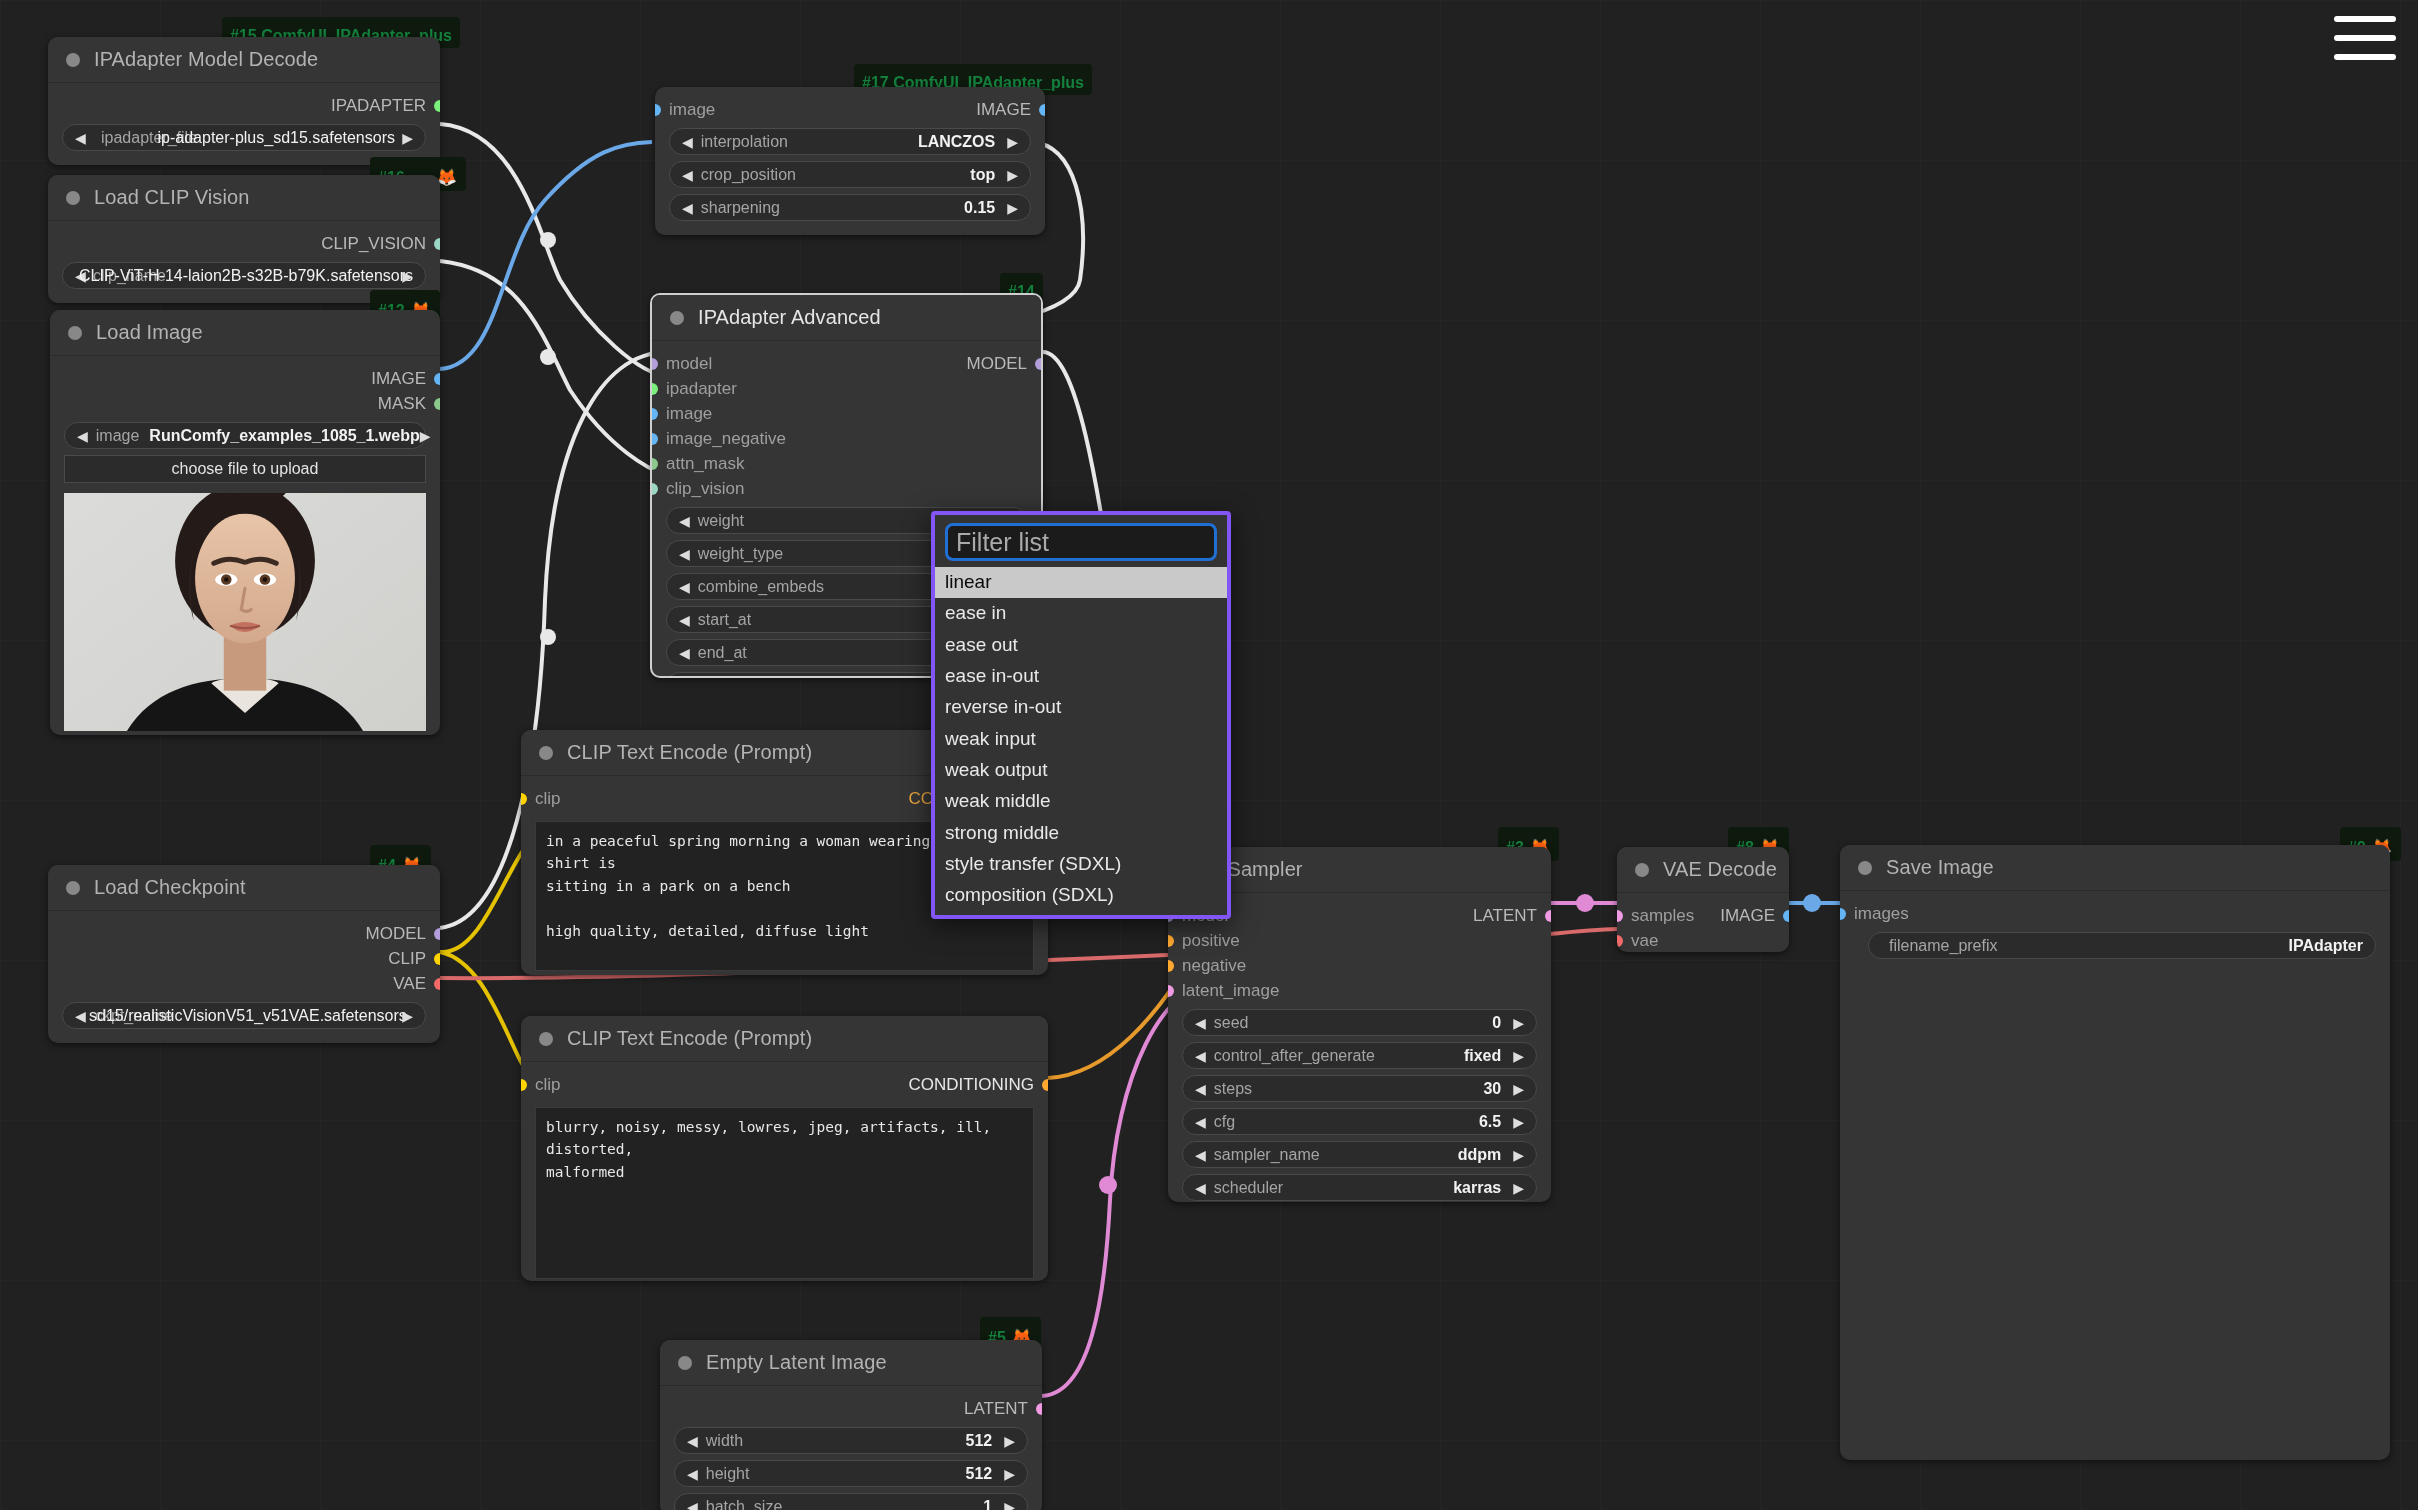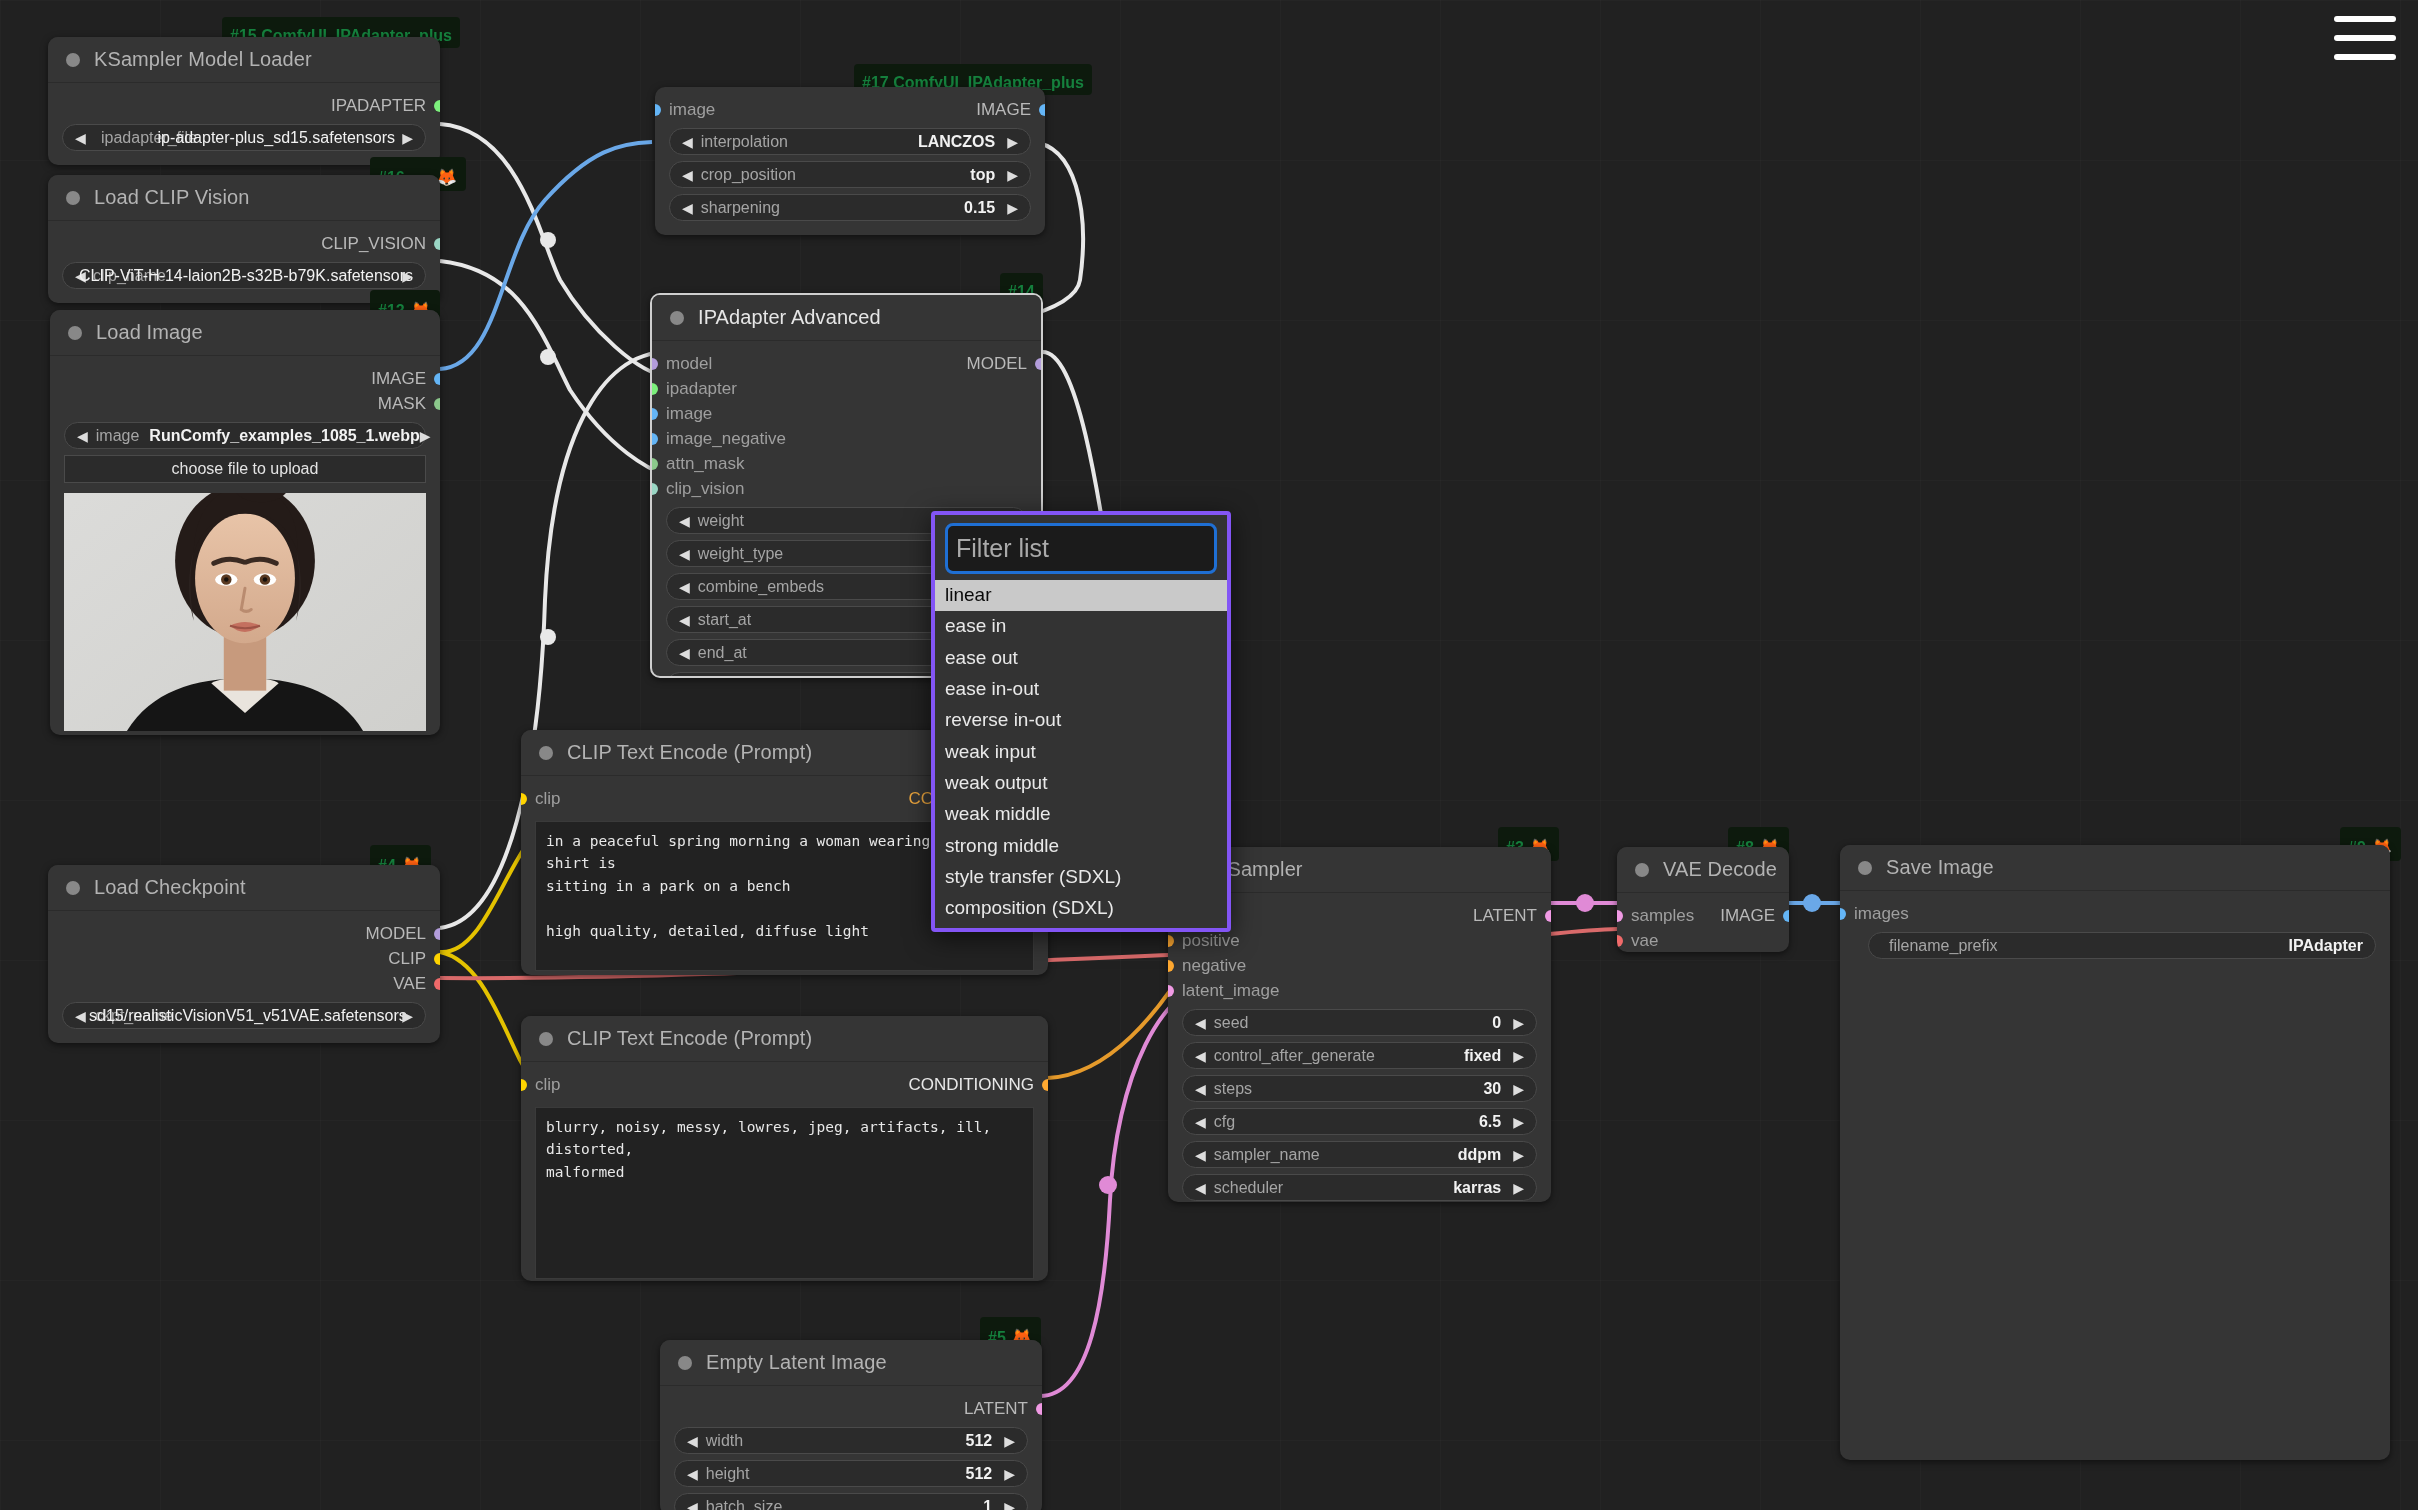--- a/index.html
+++ b/index.html
@@ -104,21 +104,21 @@
   }
   #hamburger i { display:block; height:6px; background:#fff; border-radius:3px; }
 
   
   #dropdown {
     position:absolute; left:931px; top:511px; width:300px;
     background:#333; border:4px solid #8355f5; border-radius:4px;
     z-index:80; box-shadow:0 6px 26px rgba(0,0,0,.6);
   }
   #filter-input {
-    margin:8px 10px 6px 10px; height:51px; width:calc(100% - 20px);
+    margin:8px 10px 6px 10px; height:38px; width:calc(100% - 20px);
     background:#1b1b1b; border:3px solid #1f6fd4; border-radius:8px;
     color:#aaa; font-size:25px; padding:0 8px;
     display:flex; align-items:center;
     font-family:"Liberation Sans", sans-serif;
   }
   .dd-item {
     font-size:19px; color:#e9e9e9; padding:3px 0 4px 10px;
     line-height:1.28; white-space:nowrap;
   }
   .dd-item.sel { background:#c9c9c9; color:#0a0a0a; }
@@ -165,21 +165,21 @@
     <circle cx="1812" cy="903" r="9" fill="#6aa8e8"></circle>
     <circle cx="1108" cy="1185" r="9" fill="#e08ad6"></circle>
   </svg>
 
   <div class="badge" style="left:222px; top:17px;">
     <span>#15 ComfyUI_IPAdapter_plus</span>
   </div>
   <div class="node" style="left:48px; top:37px; width:392px;">
     <div class="node-title">
       <span class="collapse-dot"></span>
-      <span class="t">KSampler Model Loader</span>
+      <span class="t">IPAdapter Model Decode</span>
     </div>
     <div class="node-body">
       <div class="slot-row">
         <div class="slot-out">
           <span class="slot-label out">IPADAPTER</span>
           <span class="dot" style="background:#7cf07c; position:absolute; right:-20px;"></span>
         </div>
       </div>
       <div class="widget overlap">
         <span class="arrow">◀</span>

